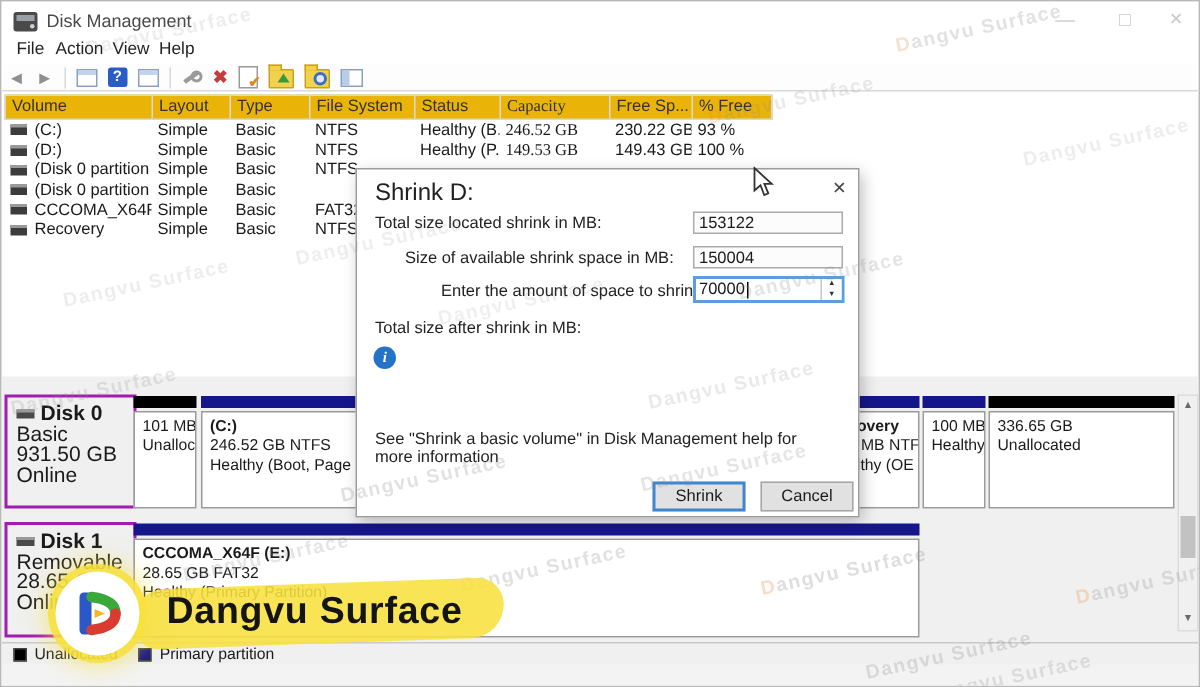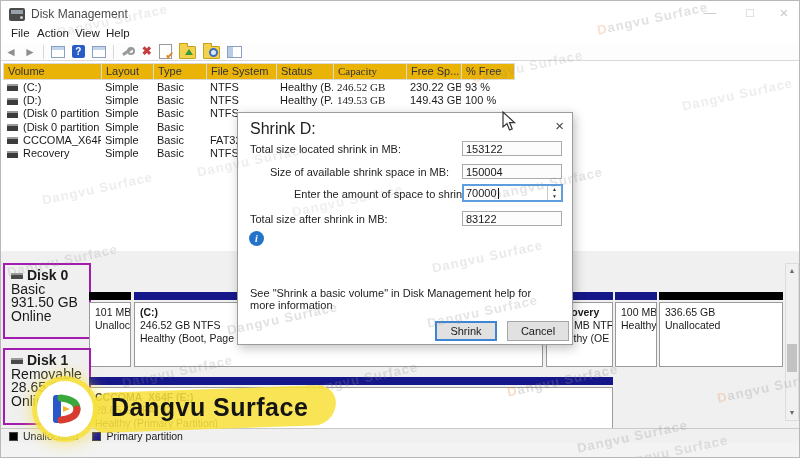--- a/index.html
+++ b/index.html
@@ -52,21 +52,21 @@
   .vol-icon{display:inline-block;width:11px;height:7px;background:#3c3c3c;border-top:2px solid #9a9a9a;
             vertical-align:middle;margin-right:5px;box-sizing:border-box;}
 
   
   #bottom-pane{left:0;top:250px;width:100%;height:208px;background:#f0f0f0;}
   .disk-label{position:absolute;left:2px;width:88px;background:#f0f0f0;border:2px solid #a21caf;box-sizing:border-box;
               font-size:14px;padding:4px 0 0 6px;line-height:13.5px;}
   .disk-name{font-weight:bold;}
   .disk-icon{display:inline-block;width:12px;height:6px;background:#4a4a4a;border-top:2px solid #9a9a9a;
              vertical-align:middle;margin-right:4px;box-sizing:border-box;}
-  .part{position:absolute;box-sizing:border-box;margin-top:28px;}
+  .part{position:absolute;box-sizing:border-box;}
   .pstrip{position:absolute;left:0;top:0;width:100%;height:8px;}
   .strip-primary{background:#16168b;}
   .strip-unalloc{background:#000000;}
   .pbody{position:absolute;left:0;top:10px;right:0;bottom:0;background:#fff;border:1px solid #9a9a9a;
          padding:3px 0 0 5px;font-size:10.5px;line-height:13px;overflow:hidden;white-space:nowrap;box-sizing:border-box;}
   .plabel{font-weight:bold;}
   .pad22{padding-left:22px;}
 
   
   #vscroll{left:784px;top:262px;width:14px;height:158px;background:#f0f0f0;border:1px solid #dcdcdc;box-sizing:border-box;}
@@ -335,21 +335,20 @@
     <div id="dinput">
       <span class="val">70000</span>
       <span id="caret"></span>
       <span id="spinner">
         <span class="spin-btn">▲</span>
         <span class="spin-btn">▼</span>
       </span>
     </div>
 
     <div class="drow-label" style="top:100px;">Total size after shrink in MB:</div>
-    <div class="dvalue" style="top:98px;">83122</div>
 
     <div id="info-icon">i</div>
     <div id="help-text">See "Shrink a basic volume" in Disk Management help for more information</div>
 
     <button id="shrink-btn" class="btn">Shrink</button>
     <button id="cancel-btn" class="btn">Cancel</button>
   </div>
 
   <span class="wm" style="left:55px;top:12px;opacity:.15;">Dangvu Surface</span>
   <span class="wm" style="left:595px;top:10px;opacity:.25;"><span class="d">D</span><span>angvu Surface</span></span>

